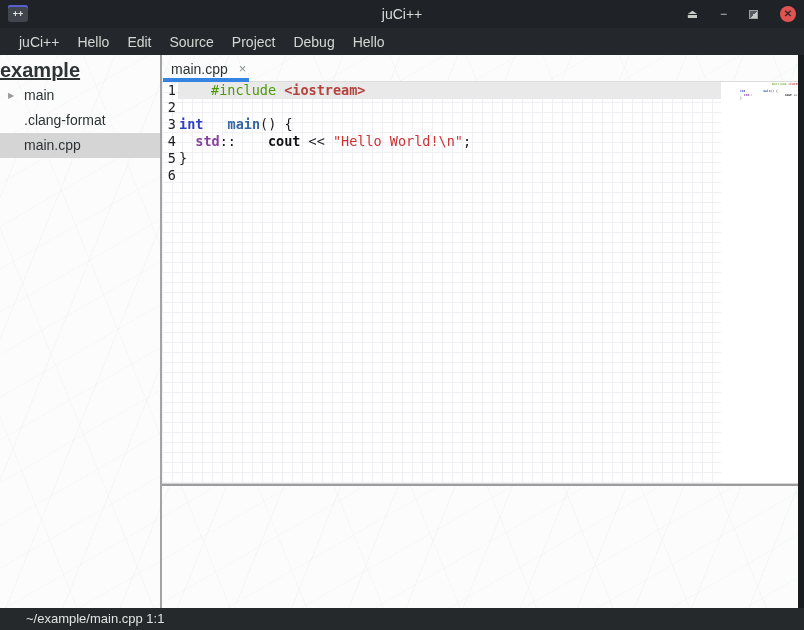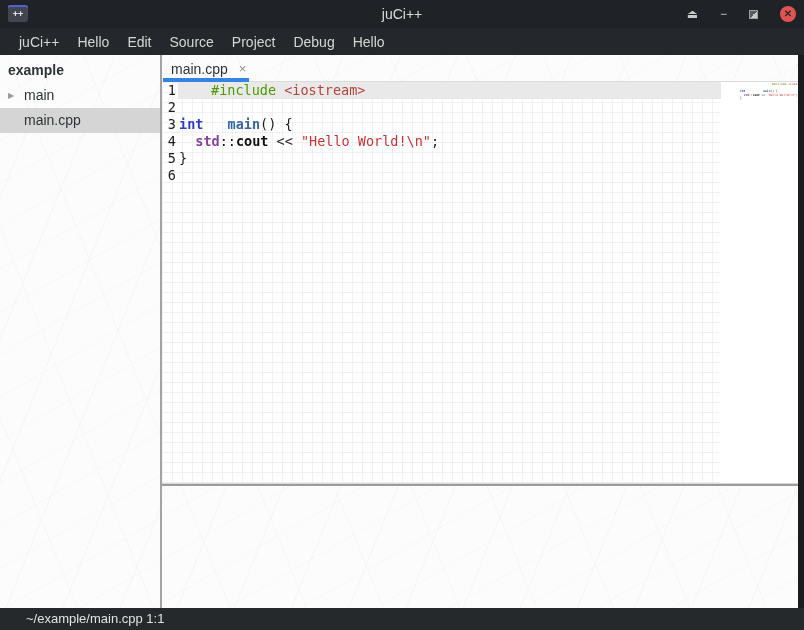--- a/index.html
+++ b/index.html
@@ -33,22 +33,22 @@
     background-color:#fcfcfc;
     background-image:
       repeating-linear-gradient(112deg, rgba(110,150,135,0.05) 0 1px, transparent 1px 53px),
       repeating-linear-gradient(68deg,  rgba(110,150,135,0.045) 0 1px, transparent 1px 71px),
       repeating-linear-gradient(150deg, rgba(110,150,135,0.035) 0 1px, transparent 1px 37px);
   }
 
   
   #sidebar { position:absolute; left:0; top:0; width:162px; height:553px;
     border-right:2px solid #a3a3a3; padding-top:3px; }
-  .tree-root { height:25px; line-height:25px; padding-left:8px;
-    font-size:14px; font-weight:bold; color:#2e3436; }
+  .tree-root { height:25px; line-height:25px; padding-left:0;
+    font-size:20px; font-weight:bold; color:#2e3436;text-decoration:underline; }
   .tree-item { position:relative; height:25px; line-height:25px; padding-left:24px;
     font-size:14px; color:#2e3436; cursor:default; }
   .tree-item.selected { background:#d5d5d5; }
   .expander { position:absolute; left:8px; top:0; width:12px; height:25px;
     font-size:8px; line-height:25px; color:#9a9a9a; }
 
   
   #tabbar { position:absolute; left:162px; top:0; width:636px; height:27px;
     border-bottom:1px solid #dcdcdc; background:transparent; }
   #tab-main { position:absolute; left:0; top:0; height:27px; padding:0 12px 0 9px;
@@ -69,25 +69,25 @@
     overflow:hidden; }
   #current-line { position:absolute; left:16px; right:0; top:0; height:17px;
     background:#e9e9e9; }
   .code-line { position:relative; height:17px; white-space:pre; }
   .gutter-num { position:absolute; left:3px; width:11px; text-align:right;
     color:#1c1c1c; }
   .code-text { position:absolute; left:17px; white-space:pre; }
 
   .tok-plain     { color:var(--tok-plain); }
   .tok-preproc   { color:var(--tok-preproc);margin-left:32px; }
-  .tok-incpath   { color:var(--tok-incpath); }
+  .tok-incpath   { color:var(--tok-incpath);font-weight:bold; }
   .tok-keyword   { color:var(--tok-keyword); font-weight:bold; }
   .tok-func      { color:var(--tok-func); font-weight:bold;padding-left:16px; }
   .tok-namespace { color:var(--tok-namespace); font-weight:bold; }
-  .tok-boldplain { color:var(--tok-bold); font-weight:bold; }
+  .tok-boldplain { color:var(--tok-bold); font-weight:bold;margin-left:32px; }
   .tok-string    { color:var(--tok-string); }
 
   
   #minimap { position:absolute; left:721px; top:27px; width:77px; height:401px;
     background:#fff; padding:1px 0 0 2px; overflow:hidden;
     font-family:"DejaVu Sans Mono", monospace; font-size:3px; line-height:3.6px; }
   #minimap .code-line { height:3.6px; }
 
   
   #right-strip { position:absolute; left:798px; top:0; width:6px; height:553px;
@@ -129,20 +129,21 @@
       <div class="menu-item">Debug</div>
       <div class="menu-item">Hello</div>
     </div>
 
   <div id="content">
 
     <div id="sidebar">
       <div class="tree-root">example</div>
       <div id="tree-items">
           <div class="tree-item"><span class="expander">▶</span><span>main</span></div>
+          <div class="tree-item"><span>.clang-format</span></div>
           <div class="tree-item selected"><span>main.cpp</span></div>
         </div>
     </div>
 
     <div id="tabbar">
       <div id="tab-main">
         <span id="tab-label">main.cpp</span>
         <span id="tab-close">×</span>
       </div>
       <div id="tab-underline"></div>

